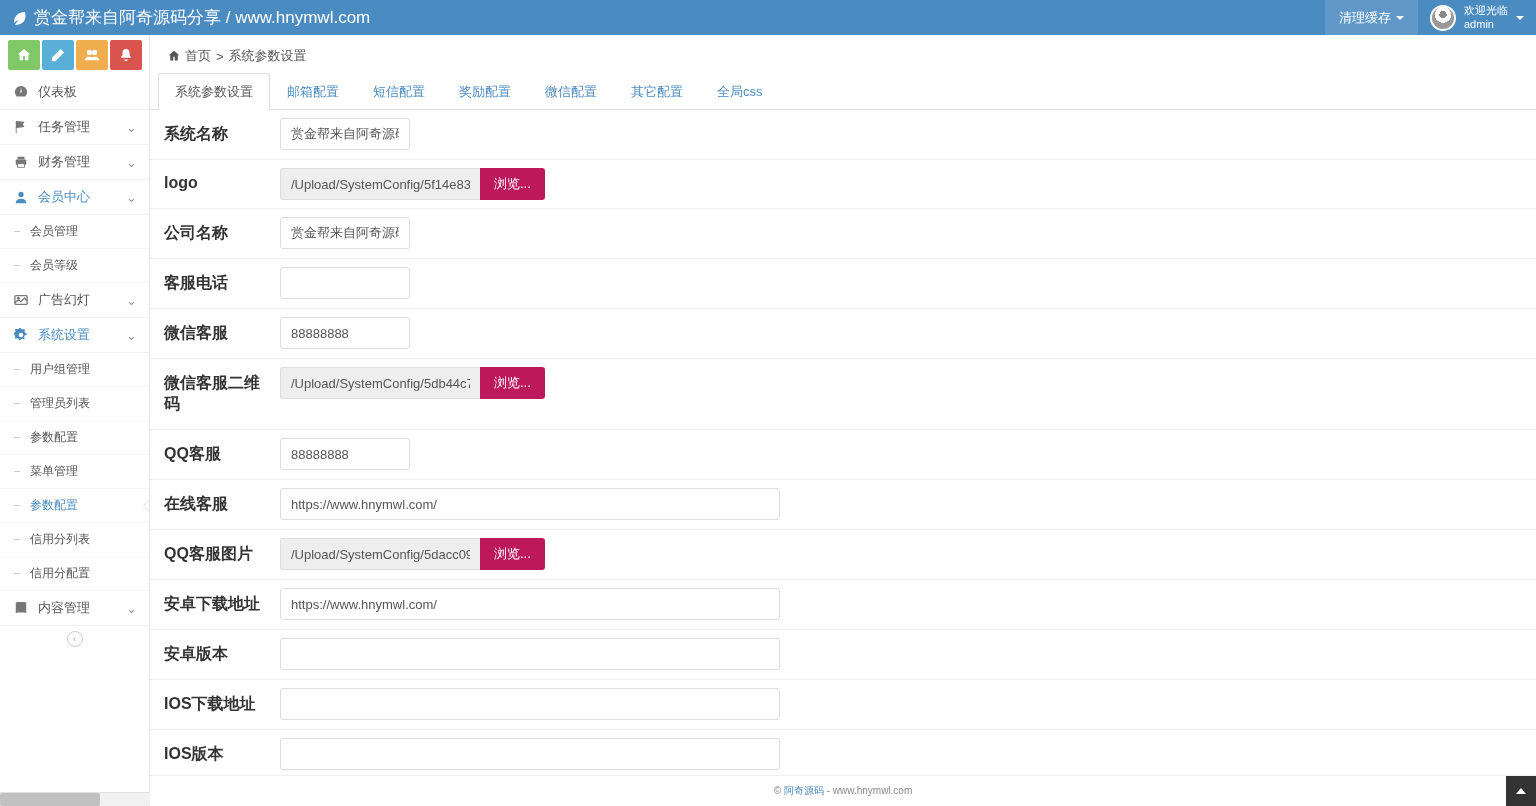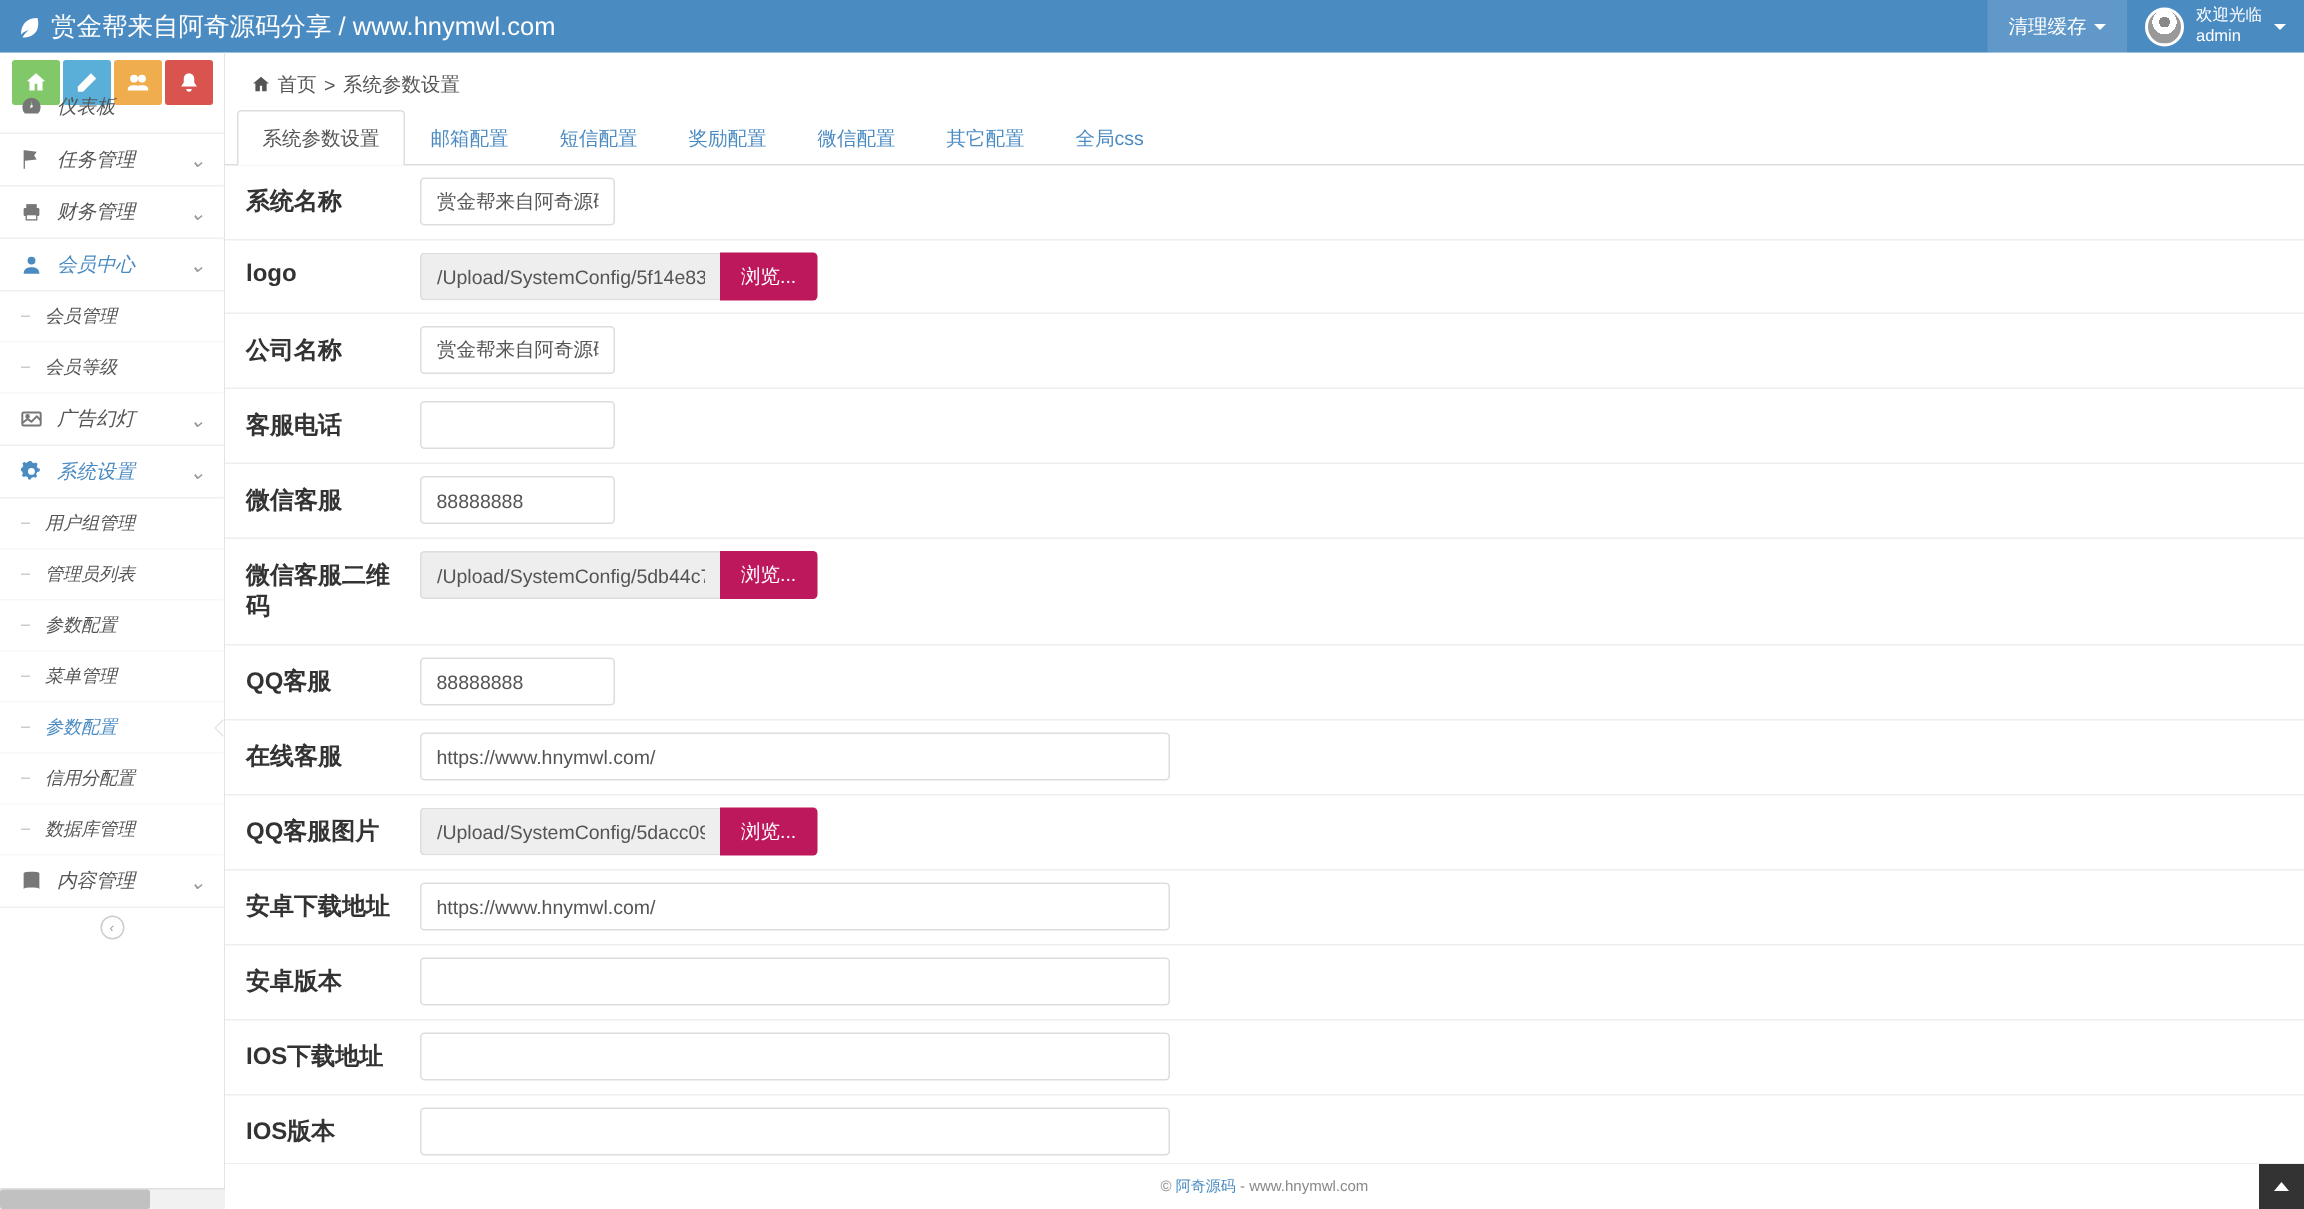--- a/index.html
+++ b/index.html
@@ -20,21 +20,21 @@
     
     .action-bar { display: flex; gap: 2px; padding: 2px; background: #fff; position: absolute; left: 6px; top: 38px; }
     .action-btn { width: 32px; height: 30px; display: flex; align-items: center; justify-content: center; color: #fff; cursor: pointer; border-radius: 2px; }
     .btn-green { background: #81c868; }
     .btn-blue { background: #5aafd8; }
     .btn-orange { background: #f0ad4e; }
     .btn-red { background: #d9534f; }
     
     
     .container { display: flex; height: calc(100vh - 35px); }
-    .sidebar { width: 150px; background: #fff; border-right: 1px solid #e3e3e3; overflow-y: auto; padding-top: 19px; font-style: italic; }
+    .sidebar { width: 150px; background: #fff; border-right: 1px solid #e3e3e3; overflow-y: auto; padding-top: 40px; }
     .content { flex: 1; background: #fff; position: relative; overflow-y: auto; }
     
     
     .nav-item { display: flex; align-items: center; padding: 8px 14px; cursor: pointer; gap: 10px; font-size: 13px; color: #555; position: relative; }
     .nav-item.level1 { border-bottom: 1px solid #f0f0f0; }
     .nav-item.active { color: #4a8bc2; }
     .nav-item .chevron { position: absolute; right: 12px; color: #999; }
     .nav-item.sub { padding-left: 30px; font-size: 12px; border-bottom: 1px solid #f7f7f7; }
     .nav-item.sub::before { content: ""; width: 6px; height: 1px; background: #ccc; position: absolute; left: 14px; }
     .nav-item.sub.active { color: #4a8bc2; }
@@ -214,24 +214,24 @@
     <div class="nav-item sub">
         <span>参数配置</span>
       </div>
     <div class="nav-item sub">
         <span>菜单管理</span>
       </div>
     <div class="nav-item sub active">
         <span>参数配置</span>
       </div>
     <div class="nav-item sub">
+        <span>信用分列表</span>
+      </div>
+    <div class="nav-item sub">
         <span>信用分配置</span>
-      </div>
-    <div class="nav-item sub">
-        <span>数据库管理</span>
       </div>
     <div class="nav-item level1">
       <span class="nav-icon">
           <svg width="14" height="14" viewBox="0 0 16 16" fill="#777">
             <path d="M2 2v12c1-1 3-1 6-1s5 0 6 1V2c-1-1-3-1-6-1S3 1 2 2z"></path>
           </svg>
         </span>
       <span>内容管理</span>
       <span class="chevron">⌄</span>
     </div>

